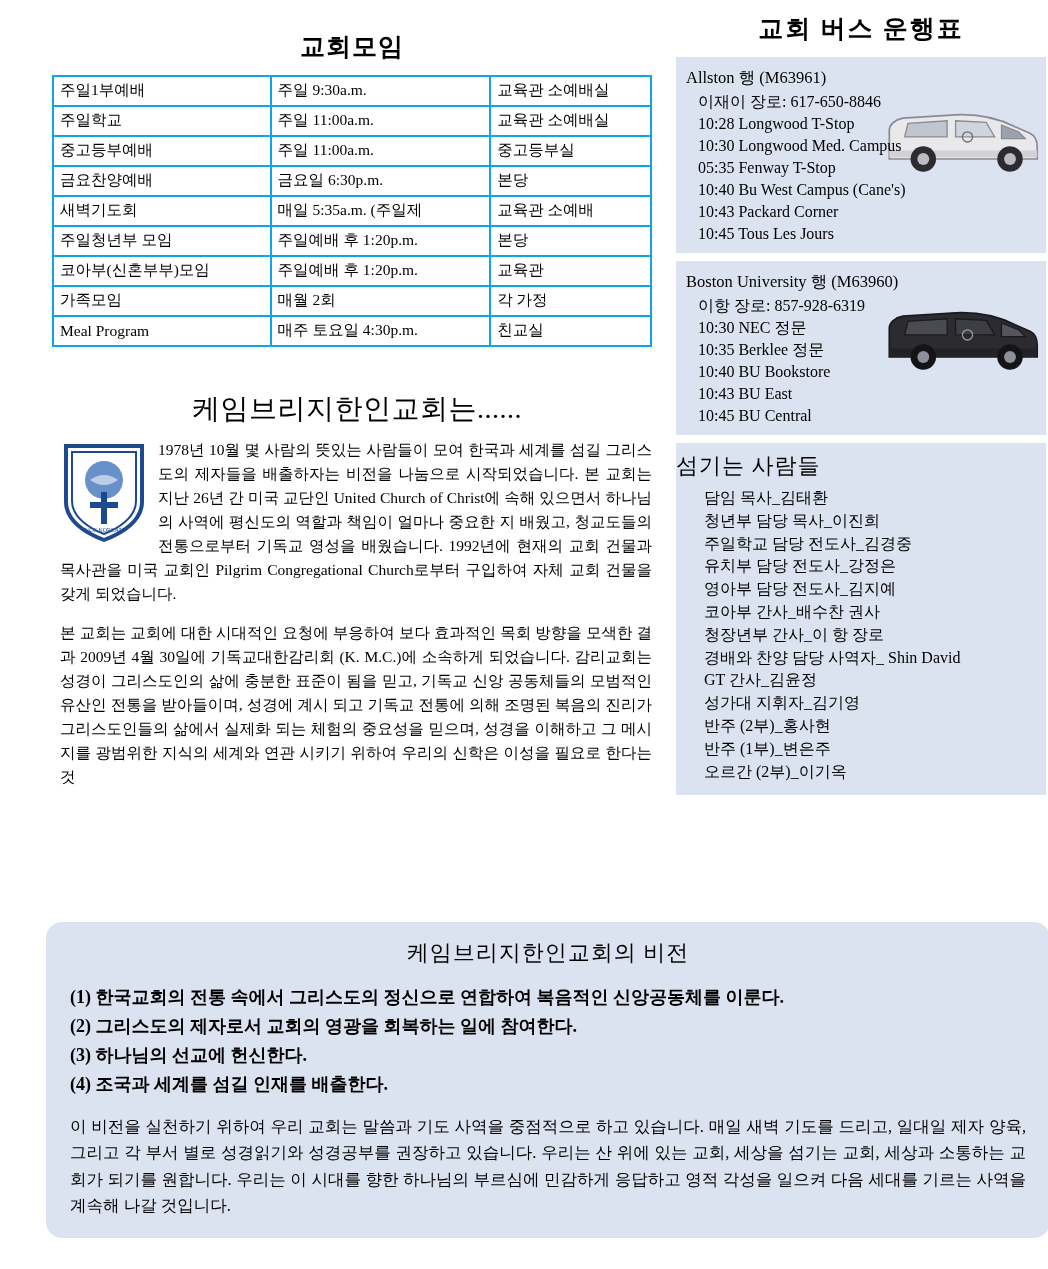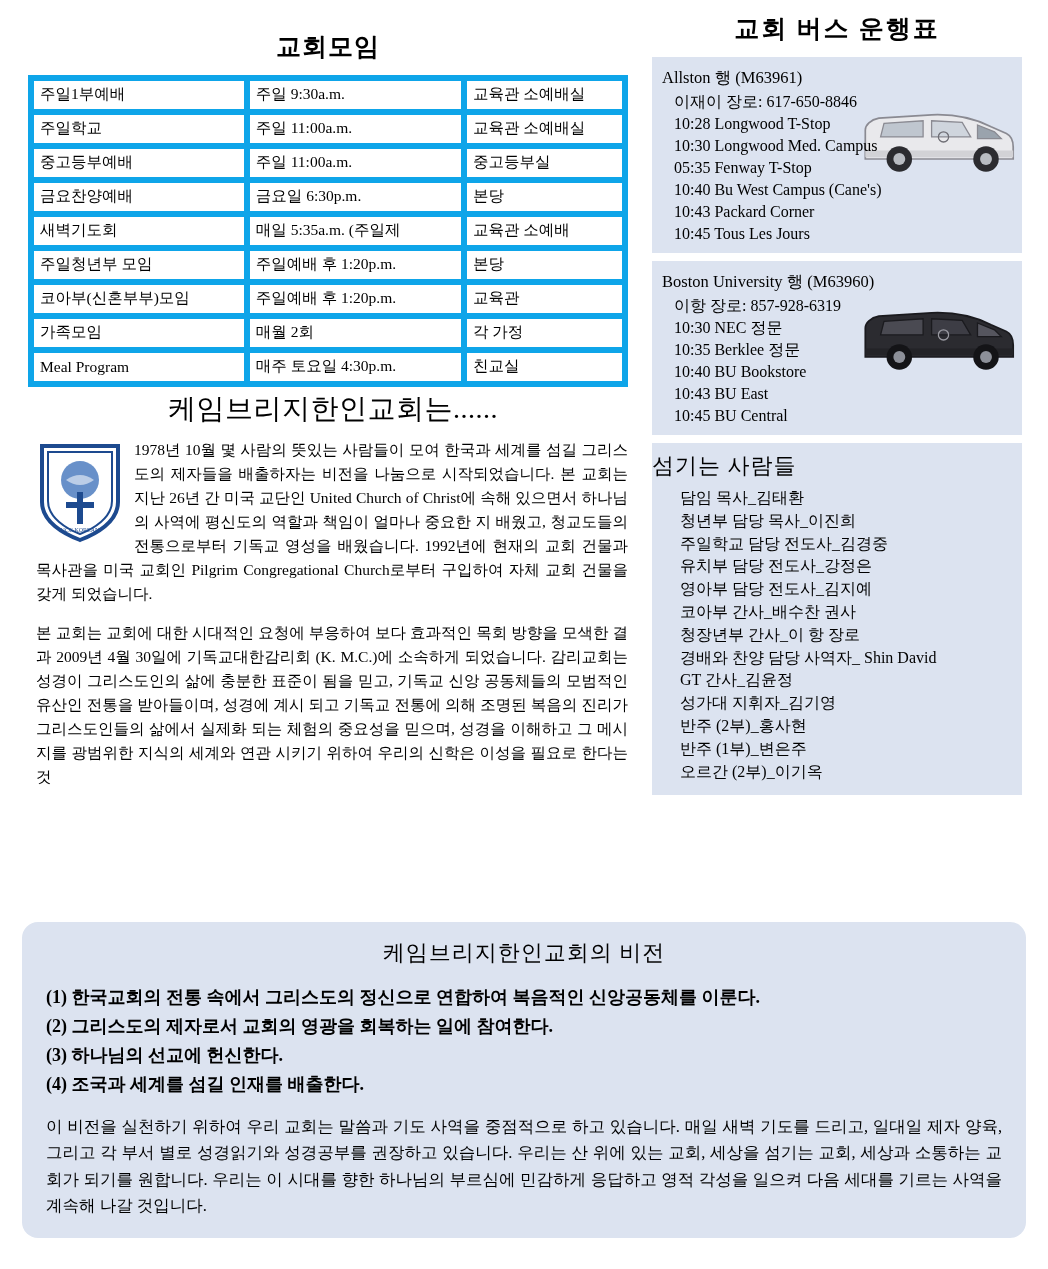--- a/index.html
+++ b/index.html
@@ -12,20 +12,21 @@
     background: #ffffff;
     font-family: "Liberation Serif", serif;
     color: #000;
     position: relative;
     overflow: hidden;
   }
   .page {
     position: relative;
     width: 944px;
     height: 1269px;
+    margin-left: 24px;
   }
 
   
   .left-col {
     position: absolute;
     left: 28px;
     top: 30px;
     width: 600px;
   }
   .meeting-title {
@@ -34,21 +35,21 @@
     font-weight: bold;
     margin: 0 0 12px 0;
     letter-spacing: 1px;
   }
   table.meetings {
     border-collapse: collapse;
     width: 600px;
     font-size: 15.5px;
   }
   table.meetings td {
-    border: 6px solid #0ea5e9;
+    border: 2px solid #0ea5e9;
     padding: 3px 6px 4px 6px;
     height: 20px;
     white-space: nowrap;
     overflow: hidden;
   }
   table.meetings td.c1 { width: 218px; }
   table.meetings td.c2 { width: 222px; }
   table.meetings td.c3 { width: 156px; }
 
   

